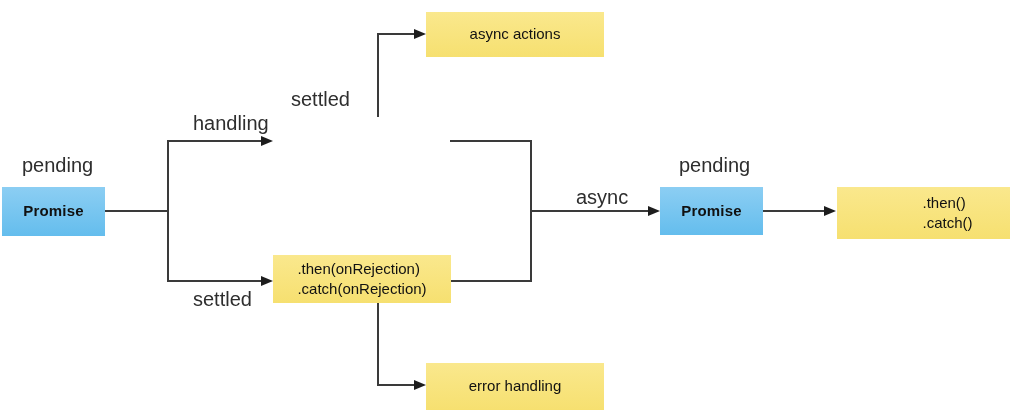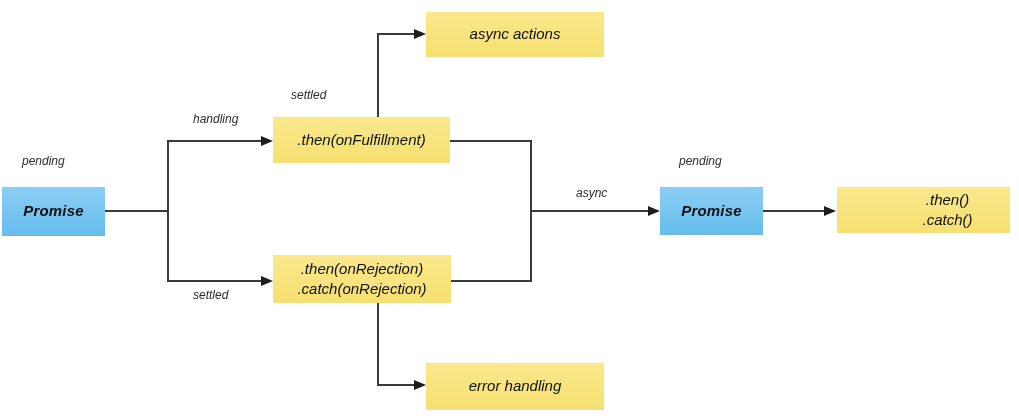--- a/index.html
+++ b/index.html
@@ -13,42 +13,40 @@
     width: 1019px;
     height: 420px;
     background: #ffffff;
     overflow: hidden;
   }
   .node {
     position: absolute;
     display: flex;
     align-items: center;
     justify-content: center;
-    text-align: center;
+    text-align: left;
     font-size: 15px;
     line-height: 1.35;
     color: #111111;
     white-space: pre-line;
     box-sizing: border-box;
-    font-style: italic;
   }
   .node.promise {
     background: linear-gradient(180deg, #8ccef3 0%, #64bded 100%);
     font-weight: bold;
     letter-spacing: 0.2px;
   }
   .node.action {
     background: linear-gradient(180deg, #fae88d 0%, #f6e070 100%);
   }
   .edge-label {
     position: absolute;
-    font-size: 12px;
+    font-size: 20px;
     color: #2e2e2e;
     white-space: nowrap;
-    font-style: italic;
   }
   .seg {
     position: absolute;
     background: #3a3a3a;
   }
   .arr {
     position: absolute;
     width: 0;
     height: 0;
     border-top: 5px solid transparent;
@@ -101,35 +99,32 @@
   <div class="arr" style="left:824px; top:206px;"></div>
 
   <div class="node promise" style="left:2px; top:187px; width:103px; height:49px;">
     <span>Promise</span>
   </div>
 
   <div class="node action" style="left:426px; top:12px; width:178px; height:45px;">
     <span>async actions</span>
   </div>
 
-  <div class="node action" style="left:273px; top:117px; width:177px; height:46px;">
-    <span>.then(onFulfillment)</span>
-  </div>
 
   <div class="node action" style="left:426px; top:363px; width:178px; height:47px;">
     <span>error handling</span>
   </div>
 
   <div class="node action" style="left:273px; top:255px; width:178px; height:48px;">
     <span>.then(onRejection)
 .catch(onRejection)</span>
   </div>
 
   <div class="node promise" style="left:660px; top:187px; width:103px; height:48px;">
     <span>Promise</span>
   </div>
 
-  <div class="node action" style="left:837px; top:187px; width:173px; height:46px;padding-left:48px;">
+  <div class="node action" style="left:837px; top:187px; width:173px; height:52px;padding-left:48px;">
     <span>.then()
 .catch()</span>
   </div>
 
 </div>
 
 </body></html>

